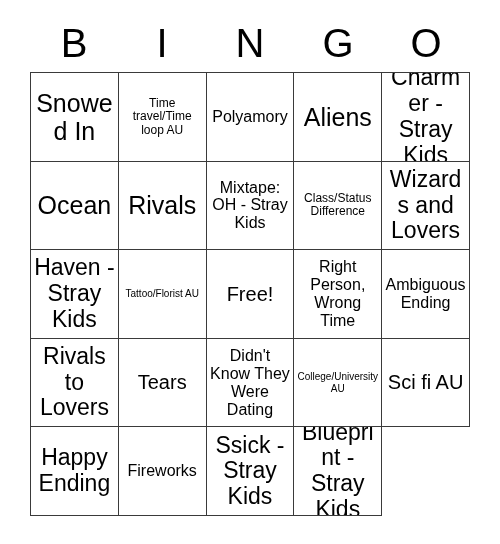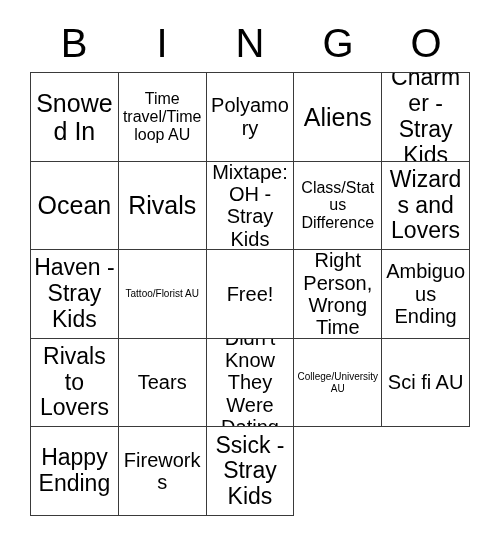--- a/index.html
+++ b/index.html
@@ -71,22 +71,22 @@
     display: block;
     width: 100%;
     line-height: 1.12;
     word-wrap: break-word;
     color: #000000;
   }
   
   .fs-xxl .cell-text { font-size: 20px; }
   .fs-xl  .cell-text { font-size: 25px; }
   .fs-lg  .cell-text { font-size: 23px; }
-  .fs-md  .cell-text { font-size: 20px; }
-  .fs-sm  .cell-text { font-size: 16px; }
+  .fs-md  .cell-text { font-size: 16px; }
+  .fs-sm  .cell-text { font-size: 12px; }
   .fs-xs  .cell-text { font-size: 10px; }
 </style>
 </head>
 <body>
 
 <div id="card">
 
   <div id="header-row">
     <div class="header-letter">B</div>
     <div class="header-letter">I</div>
@@ -162,15 +162,18 @@
 
     <div class="cell fs-lg">
         <span class="cell-text">Happy Ending</span>
       </div>
     <div class="cell fs-md">
         <span class="cell-text">Fireworks</span>
       </div>
     <div class="cell fs-lg">
         <span class="cell-text">Ssick - Stray Kids</span>
       </div>
+    <div class="cell fs-lg">
+        <span class="cell-text">Blueprint - Stray Kids</span>
+      </div>
   </div>
 
 </div>
 
 </body></html>

